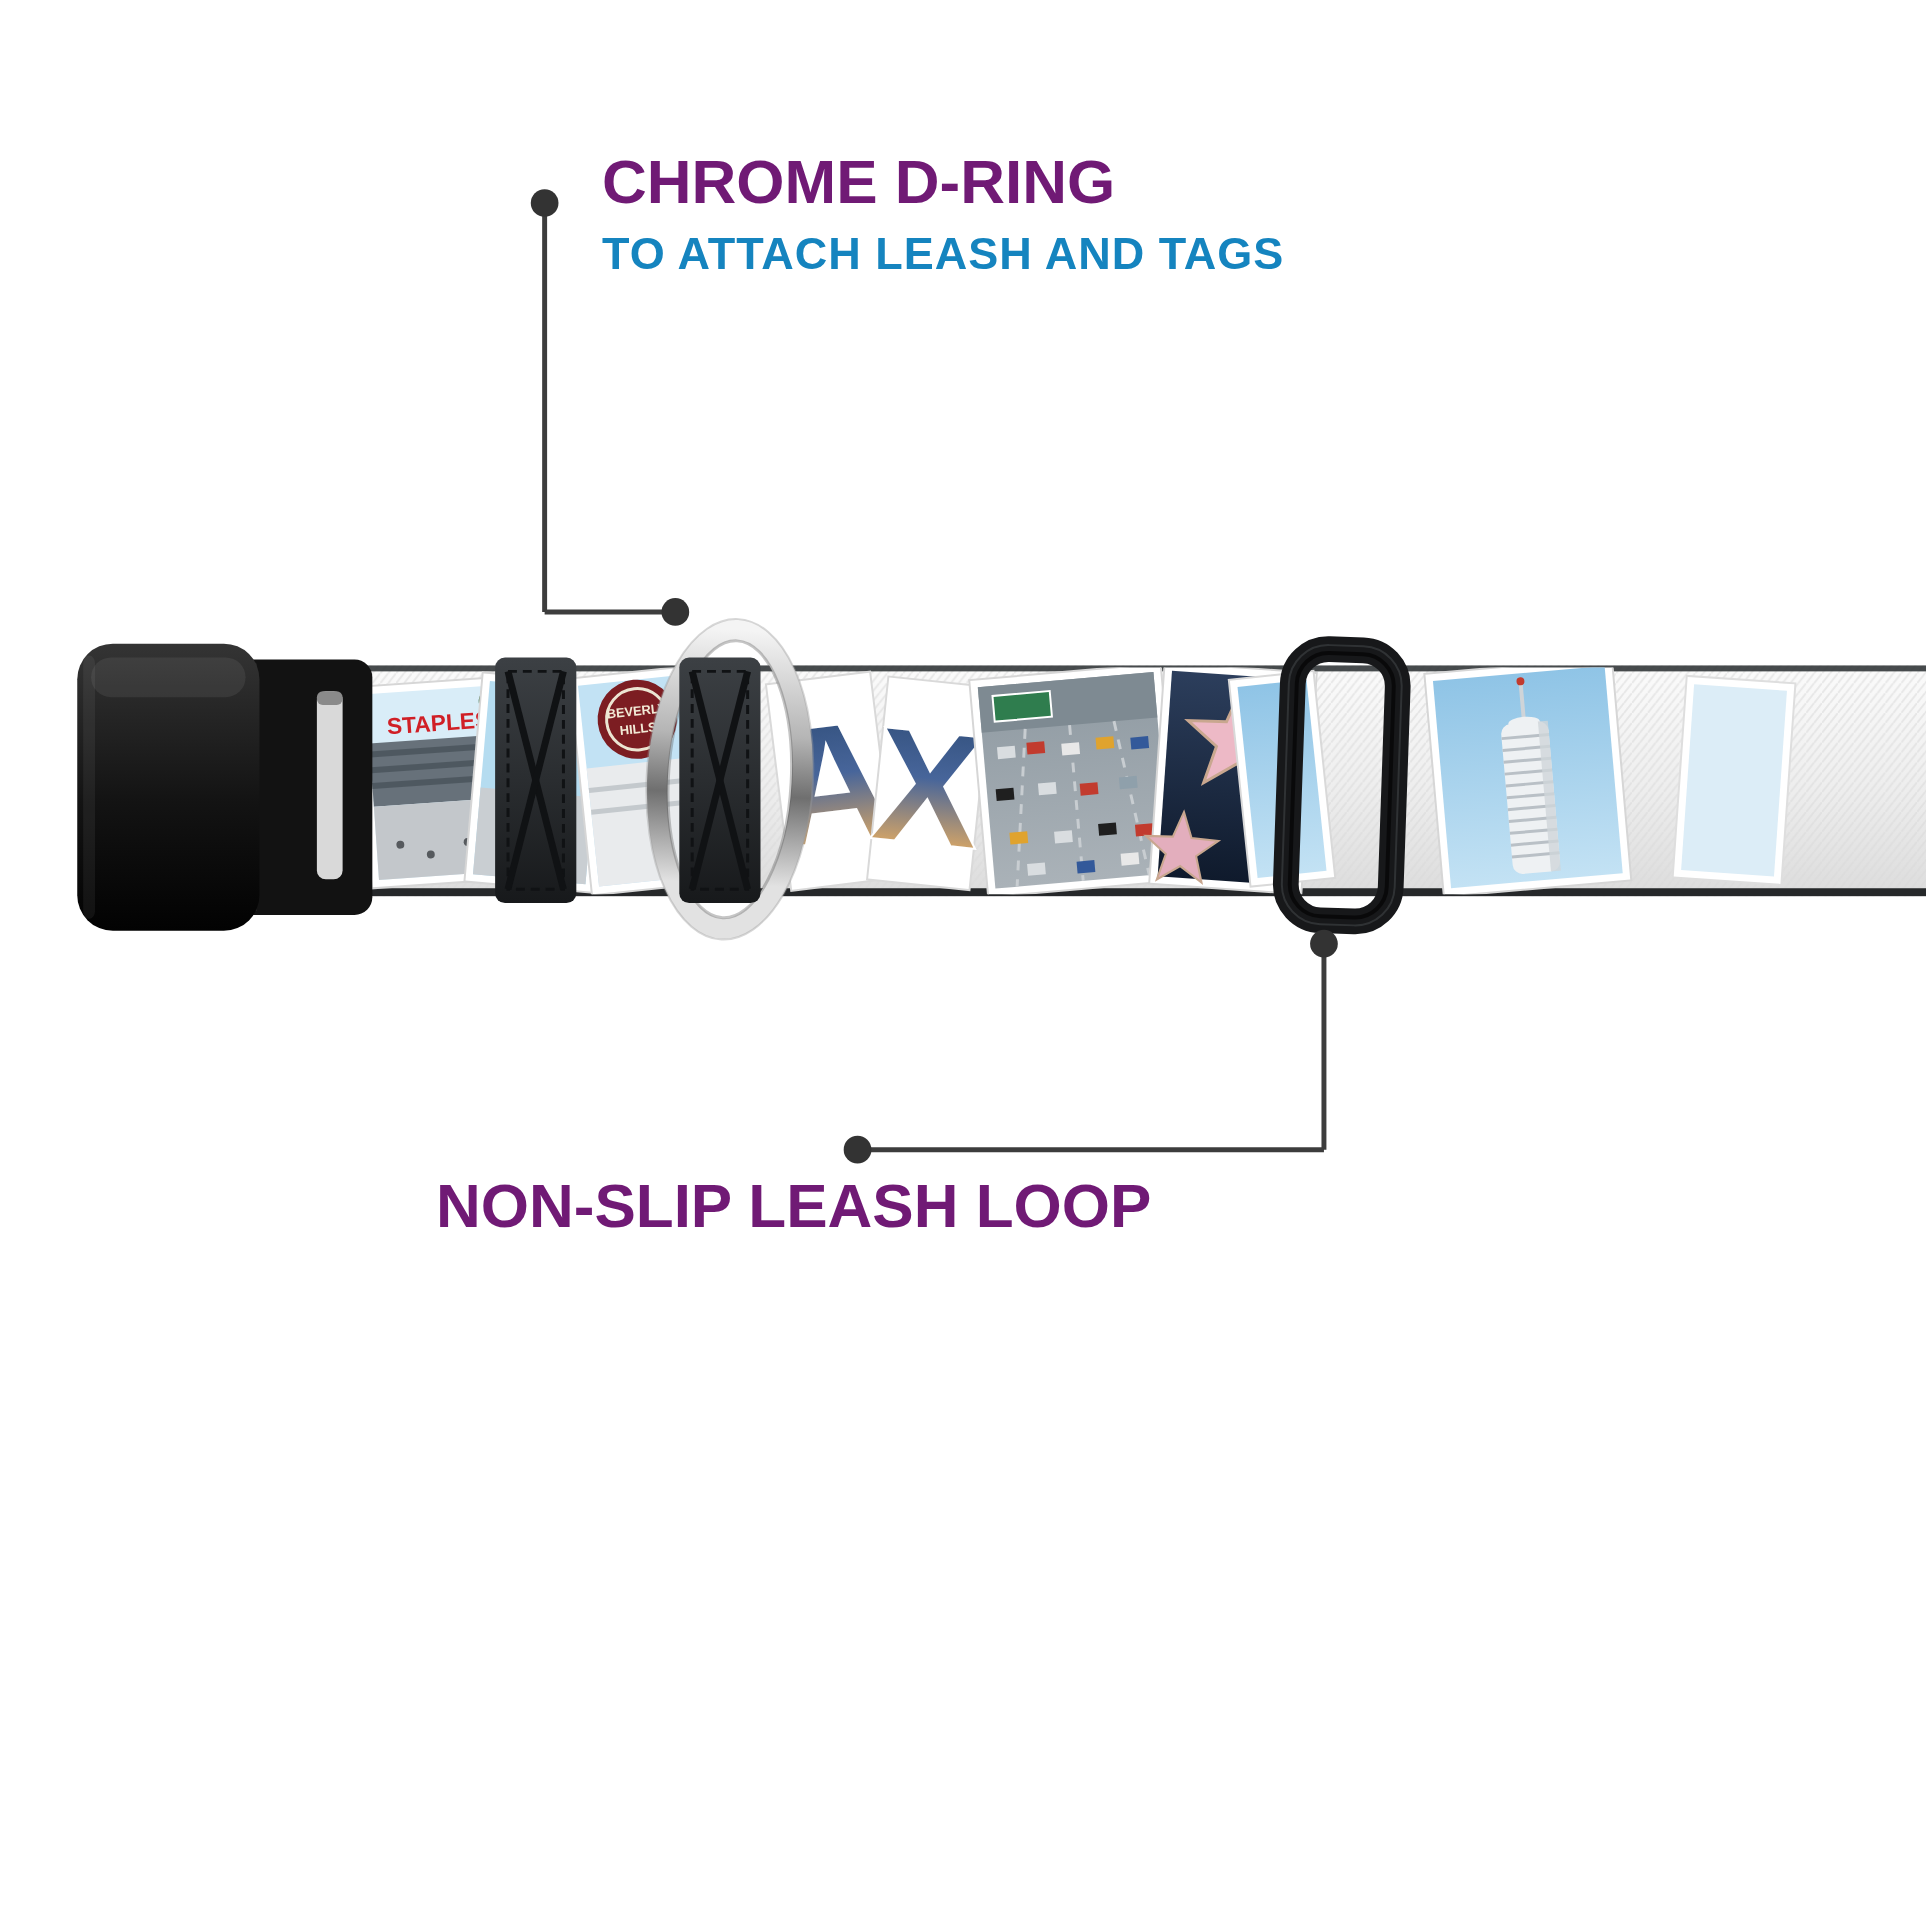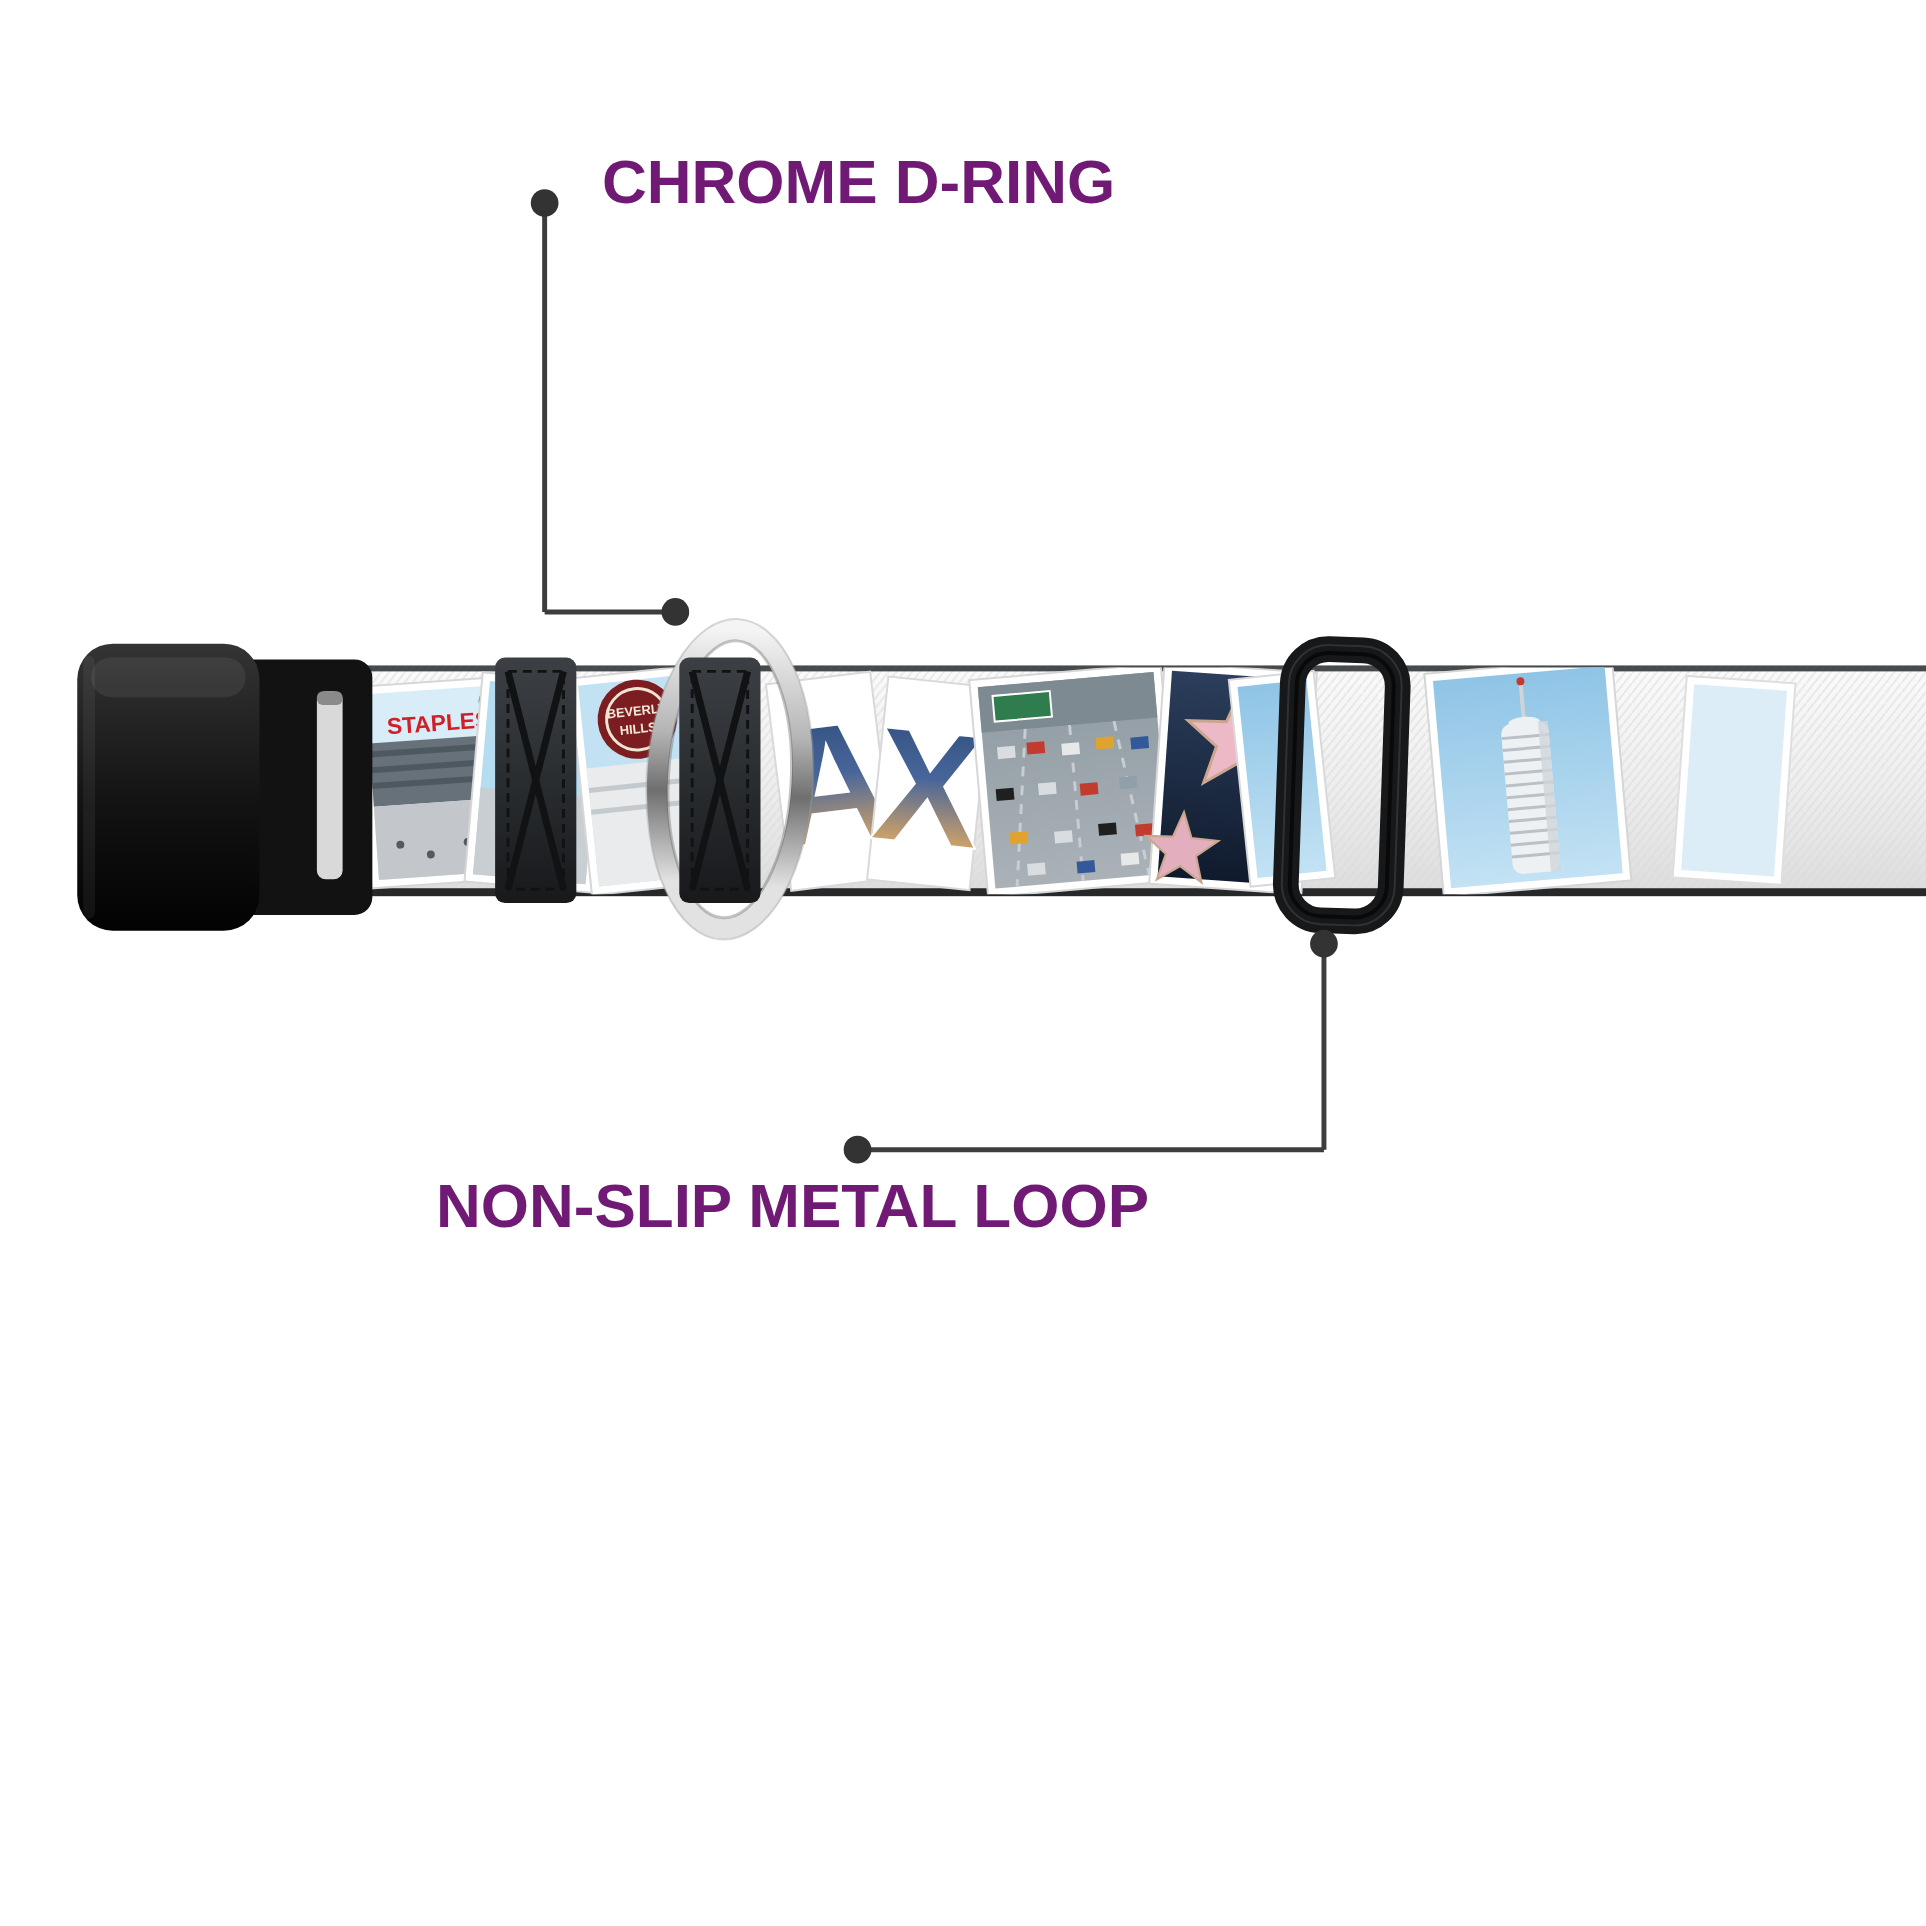--- a/index.html
+++ b/index.html
@@ -260,20 +260,21 @@
     <g stroke="#3d3d3d" stroke-width="5">
       <line x1="1337" y1="953" x2="1337" y2="1161"></line>
       <line x1="1337" y1="1161" x2="866" y2="1161"></line>
     </g>
     <circle cx="1337" cy="953" r="14" fill="#333333"></circle>
     <circle cx="866" cy="1161" r="14" fill="#333333"></circle>
   </svg>
 
   <div class="callout" id="callout-top">
     <div class="title">CHROME D-RING</div>
+    <div class="subtitle">TO ATTACH LEASH AND TAGS</div>
   </div>
 
   <div class="callout" id="callout-bottom">
-    <div class="title">NON-SLIP METAL LOOP</div>
+    <div class="title">NON-SLIP LEASH LOOP</div>
   </div>
 
 </div>
 
 
 </body></html>

